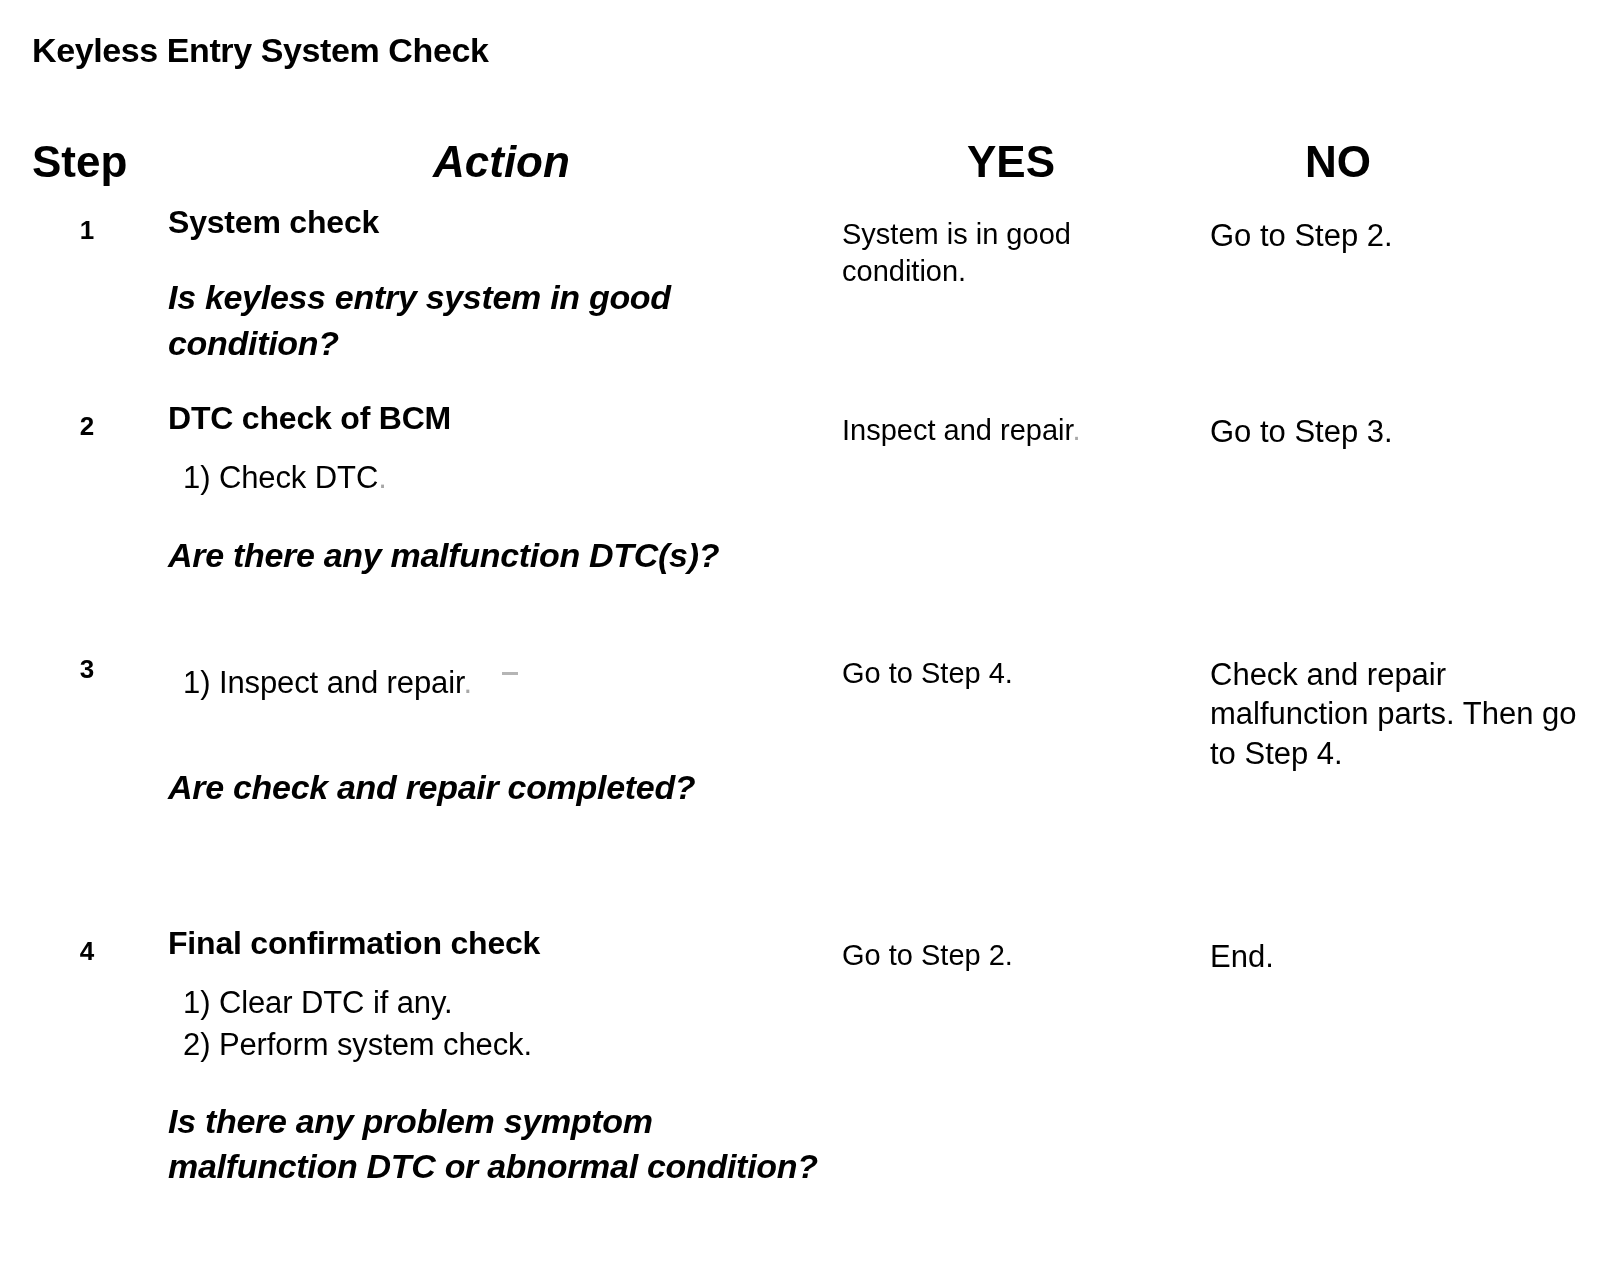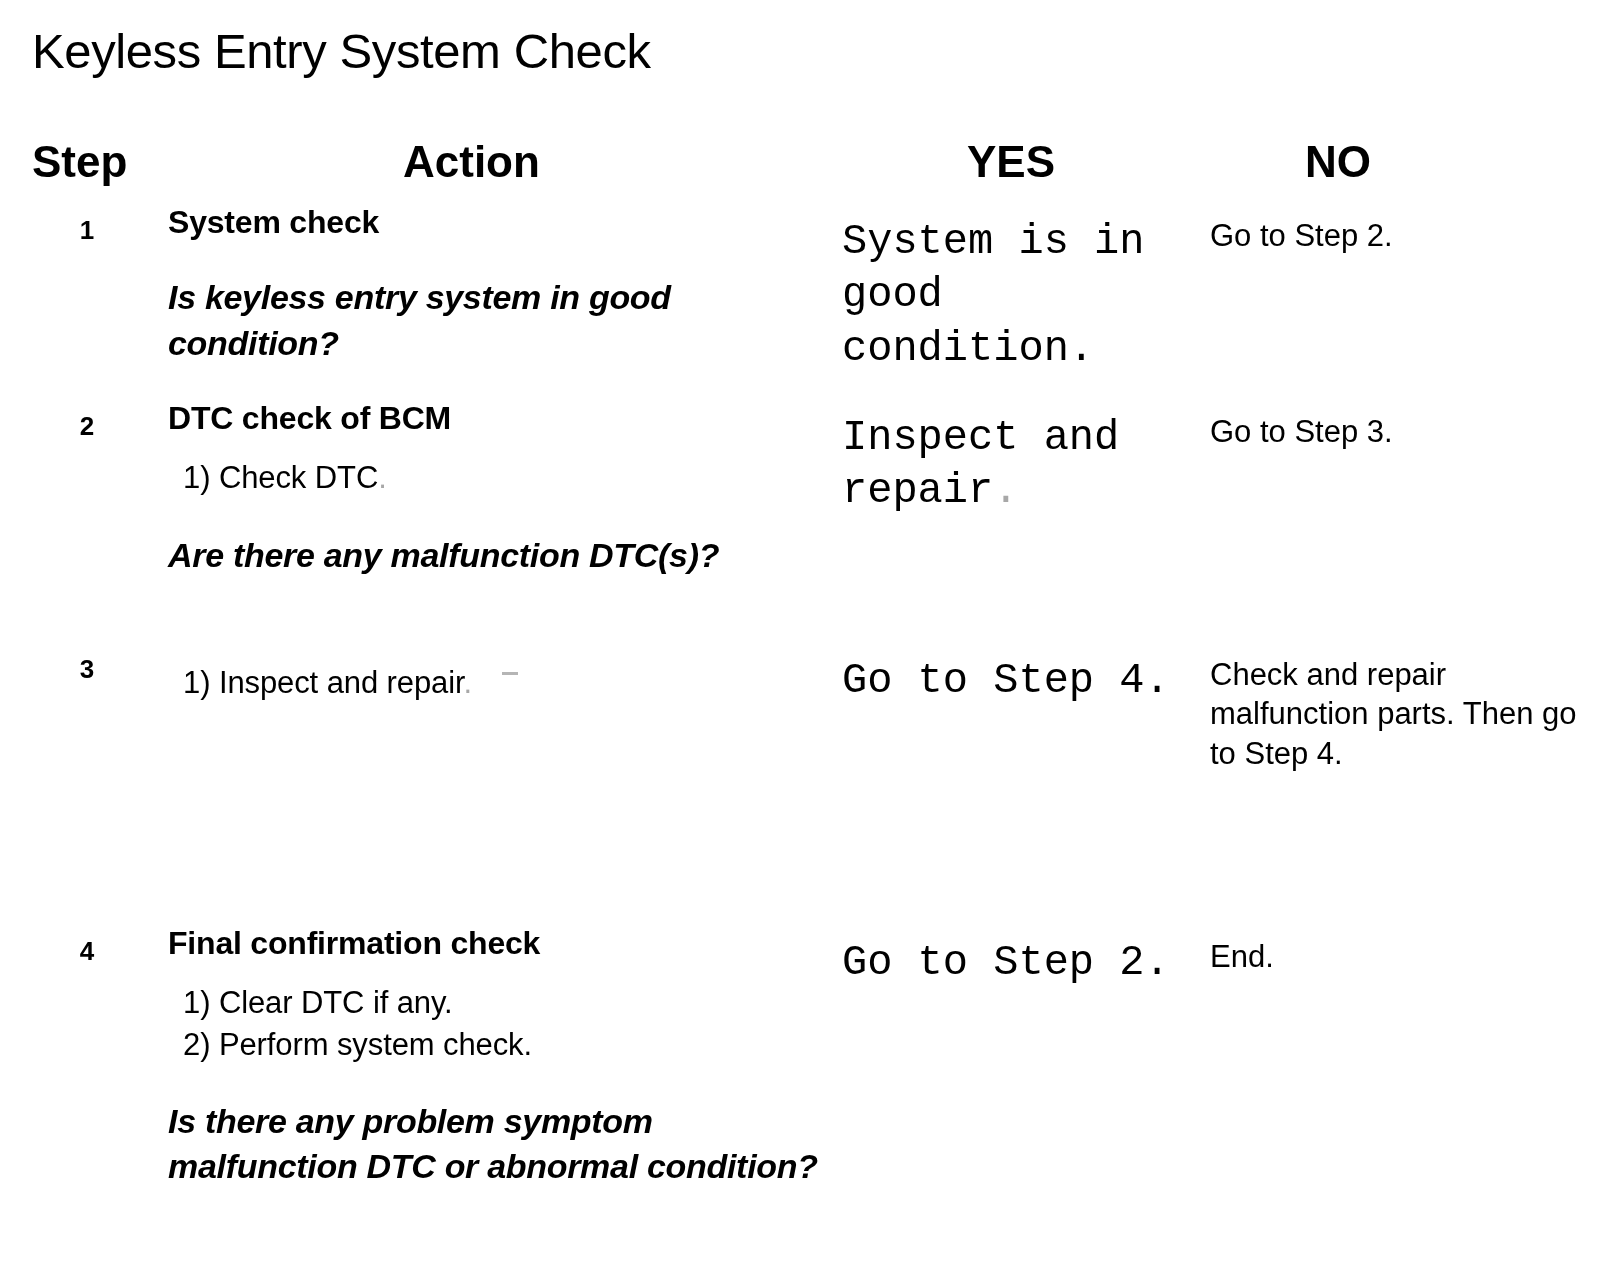--- a/index.html
+++ b/index.html
@@ -13,39 +13,39 @@
     position: relative;
     font-family: "Liberation Sans", "DejaVu Sans", sans-serif;
     color: #000000;
     overflow: hidden;
   }
 
   
   .page-title {
     position: absolute;
     left: 32px;
-    top: 26px;
-    font-size: 49px;
-    font-weight: normal;
+    top: 33px;
+    font-size: 34px;
+    font-weight: bold;
     line-height: 1.05;
     letter-spacing: -0.4px;
     white-space: nowrap;
   }
 
   
   .col-head {
     position: absolute;
     font-size: 44px;
     font-weight: bold;
     line-height: 1;
     top: 140px;
     white-space: nowrap;
   }
   .col-head.step   { left: 32px; }
-  .col-head.action { left: 403px; }
+  .col-head.action { left: 433px; font-style: italic; }
   .col-head.yes    { left: 967px; }
   .col-head.no     { left: 1305px; }
 
   
   .table-body {
     position: absolute;
     left: 0;
     top: 203px;
     width: 1600px;
   }
@@ -67,24 +67,23 @@
   }
   .cell-action {
     position: absolute;
     left: 168px;
     width: 660px;
   }
   .cell-yes {
     position: absolute;
     left: 842px;
     width: 360px;
-    font-size: 42px;
+    font-size: 29px;
     line-height: 1.27;
     padding-top: 13px;
-    font-family: Liberation Mono, monospace;
   }
   .cell-no {
     position: absolute;
     left: 1210px;
     width: 385px;
     font-size: 31px;
     line-height: 1.27;
     padding-top: 13px;
   }
 
@@ -174,20 +173,21 @@
     <div class="cell-no">Go to Step 3.</div>
   </div>
 
   <div class="row row-3">
     <div class="cell-step">3</div>
 
     <div class="cell-action">
       <div class="gap-sm"></div>
       <div class="act-sub"><span>1)  Inspect and repair</span><span class="faint">.</span><span class="artifact-dash"></span></div>
       <div class="gap-lg"></div>
+      <div class="act-question">Are check and repair completed?</div>
     </div>
 
     <div class="cell-yes">Go to Step 4.</div>
 
     <div class="cell-no">Check and repair malfunction parts. Then go to Step 4.</div>
   </div>
 
   <div class="row row-4">
     <div class="cell-step">4</div>
 

